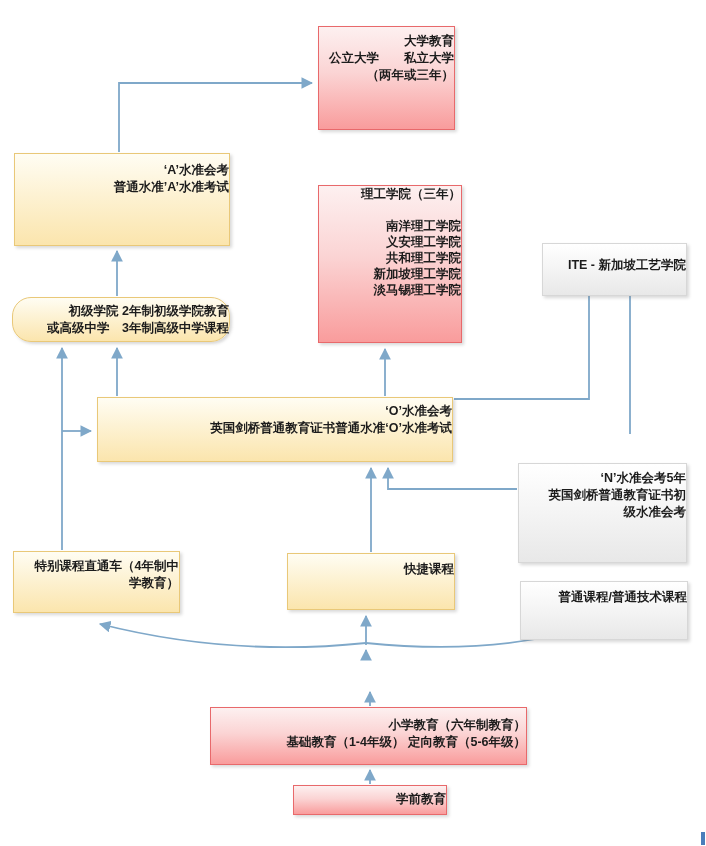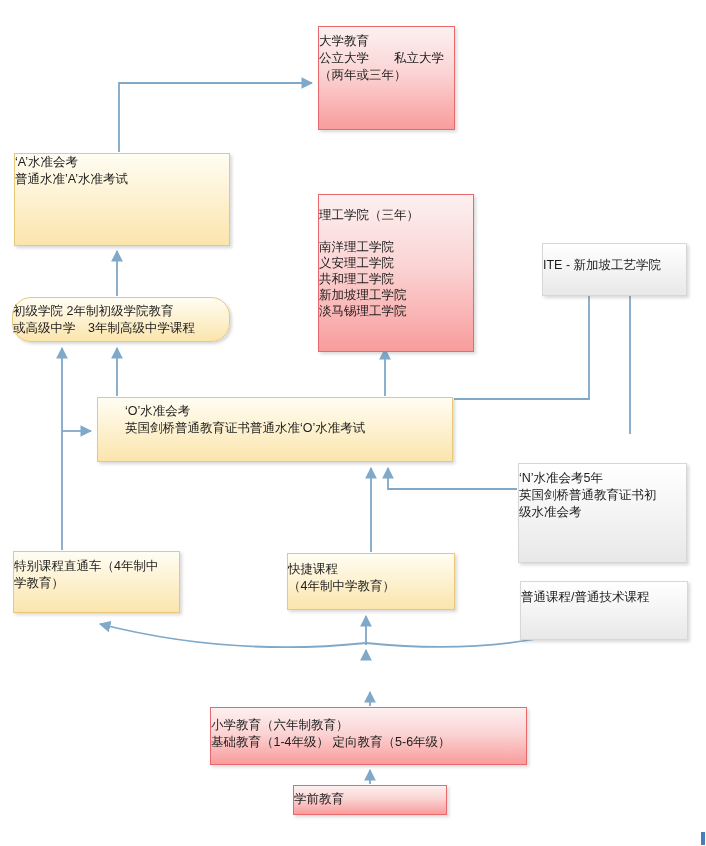--- a/index.html
+++ b/index.html
@@ -3,22 +3,23 @@
 <meta charset="utf-8">
 <style>
   html,body{margin:0;padding:0;background:#ffffff;}
   .canvas{
     position:relative;width:706px;height:846px;background:#ffffff;overflow:hidden;
     font-family:"Liberation Sans","DejaVu Sans",sans-serif;
     font-size:12.5px;color:#1c1c1c;
   }
   .wires{position:absolute;left:0;top:0;width:706px;height:846px;}
   .bx{
-    position:absolute;box-sizing:border-box;text-align:left;
+    position:absolute;box-sizing:border-box;text-align:right;
     box-shadow:2px 2px 3px rgba(120,120,120,0.28);
+    font-weight:bold;
   }
   .ln{height:17px;line-height:17px;white-space:nowrap;}
   .pink{
     border:1.5px solid #E8696B;
     background:linear-gradient(180deg,#FDF0F0 0%,#FBD4D4 45%,#F99C9C 100%);
   }
   .yellow{
     border:1px solid #E9C878;
     background:linear-gradient(180deg,#FFFDF3 0%,#FDF2D3 45%,#FBE5AD 100%);
   }
@@ -64,31 +65,31 @@
       <path d="M630,434 L630,274" marker-end="url(#arr)"></path>
     </g>
   </svg>
 
   <div class="bx pink" style="left:318px;top:26px;width:137px;height:104px;padding-top:6px;">
     <div class="ln">大学教育</div>
     <div class="ln">公立大学　　私立大学</div>
     <div class="ln">（两年或三年）</div>
   </div>
 
-  <div class="bx yellow" style="left:14px;top:153px;width:216px;height:93px;">
+  <div class="bx yellow" style="left:14px;top:153px;width:216px;height:93px;padding-top:8px;">
     <div class="ln">‘A’水准会考</div>
     <div class="ln">普通水准’A’水准考试</div>
   </div>
 
   <div class="bx yellow" style="left:12px;top:297px;width:218px;height:45px;padding-top:5px;border-radius:19px;">
     <div class="ln">初级学院 2年制初级学院教育</div>
     <div class="ln">或高级中学　3年制高级中学课程</div>
   </div>
 
-  <div class="bx pink poly" style="left:318px;top:185px;width:156px;height:158px;padding-top:12px;margin-top:9px;">
+  <div class="bx pink poly" style="left:318px;top:185px;width:144px;height:158px;">
     <div class="ln">理工学院（三年）</div>
     <div class="ln"></div>
     <div class="ln">南洋理工学院</div>
     <div class="ln">义安理工学院</div>
     <div class="ln">共和理工学院</div>
     <div class="ln">新加坡理工学院</div>
     <div class="ln">淡马锡理工学院</div>
   </div>
 
   <div class="bx gray" style="left:542px;top:215px;width:145px;height:53px;padding-top:13px;">
@@ -106,21 +107,20 @@
     <div class="ln">级水准会考</div>
   </div>
 
   <div class="bx yellow" style="left:13px;top:551px;width:167px;height:62px;padding-top:6px;">
     <div class="ln">特别课程直通车（4年制中</div>
     <div class="ln">学教育）</div>
   </div>
 
   <div class="bx yellow" style="left:287px;top:553px;width:168px;height:57px;padding-top:7px;">
     <div class="ln">快捷课程</div>
-    <div class="ln">（4年制中学教育）</div>
   </div>
 
   <div class="bx gray" style="left:520px;top:553px;width:168px;height:59px;padding-top:7px;">
     <div class="ln">普通课程/普通技术课程</div>
   </div>
 
 
   <div class="bx pink" style="left:210px;top:707px;width:317px;height:58px;padding-top:9px;">
     <div class="ln">小学教育（六年制教育）</div>
     <div class="ln">基础教育（1-4年级） 定向教育（5-6年级）</div>

